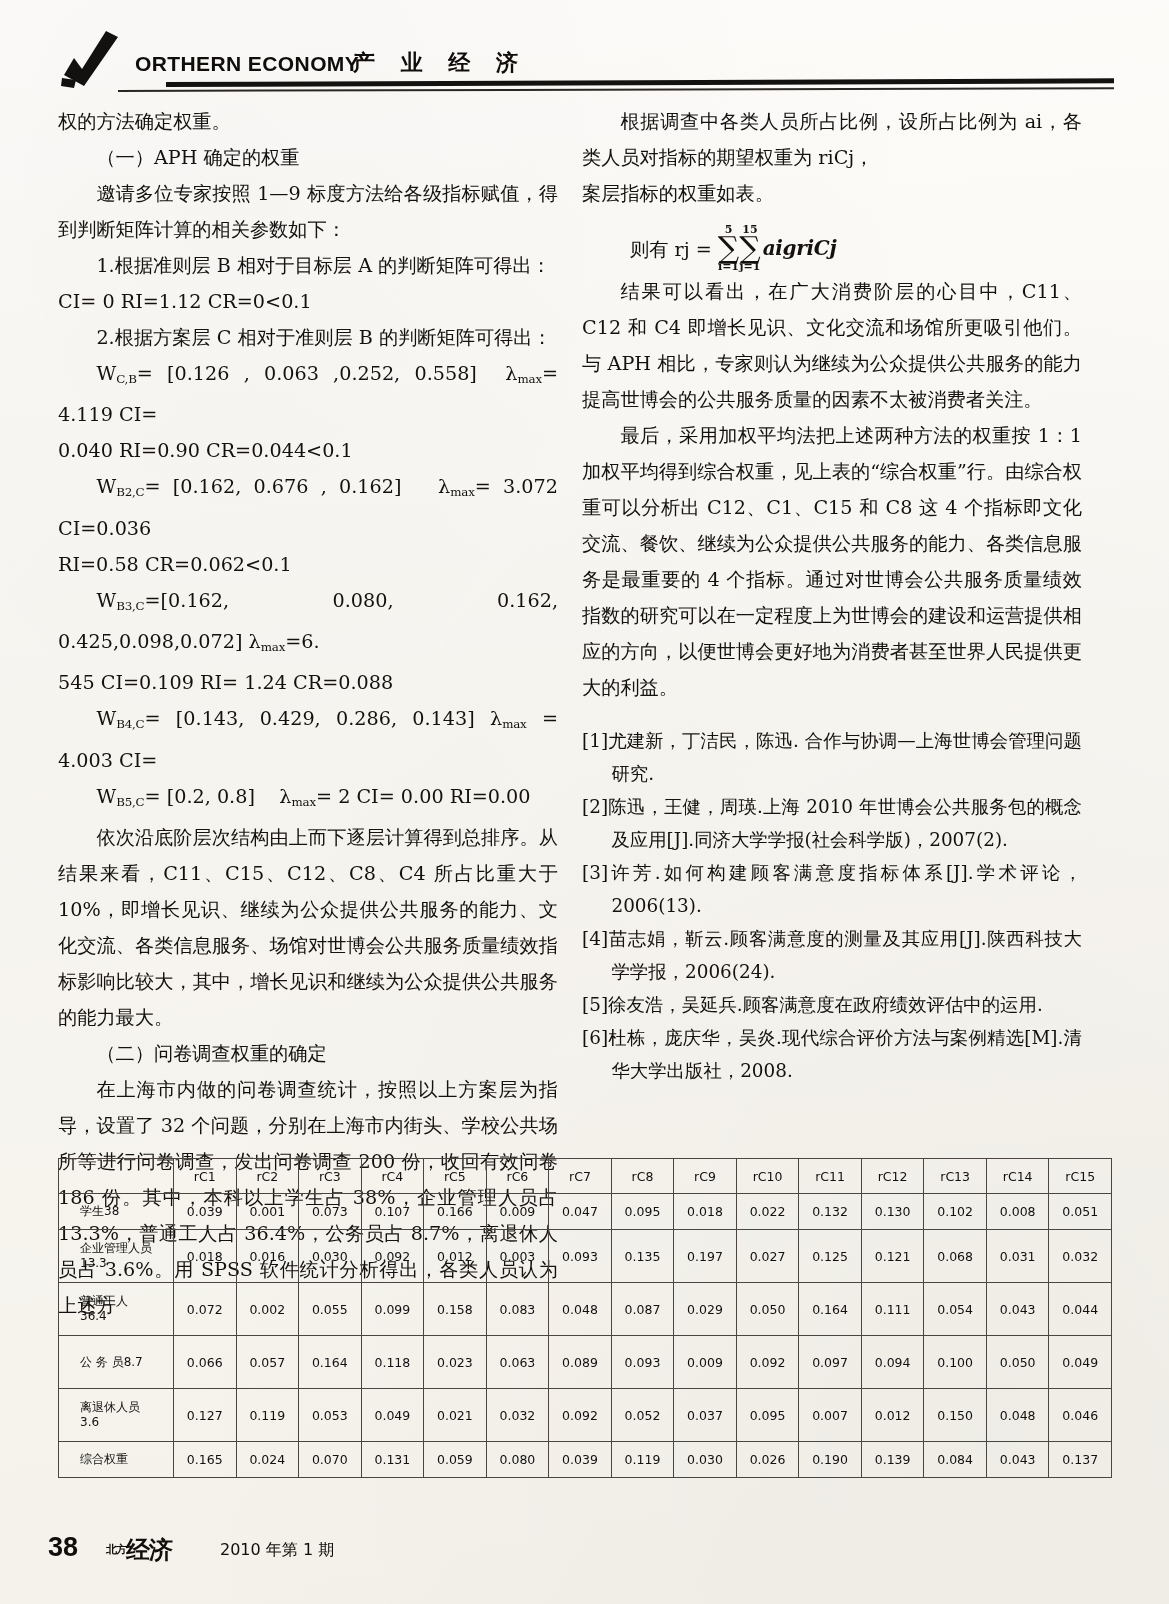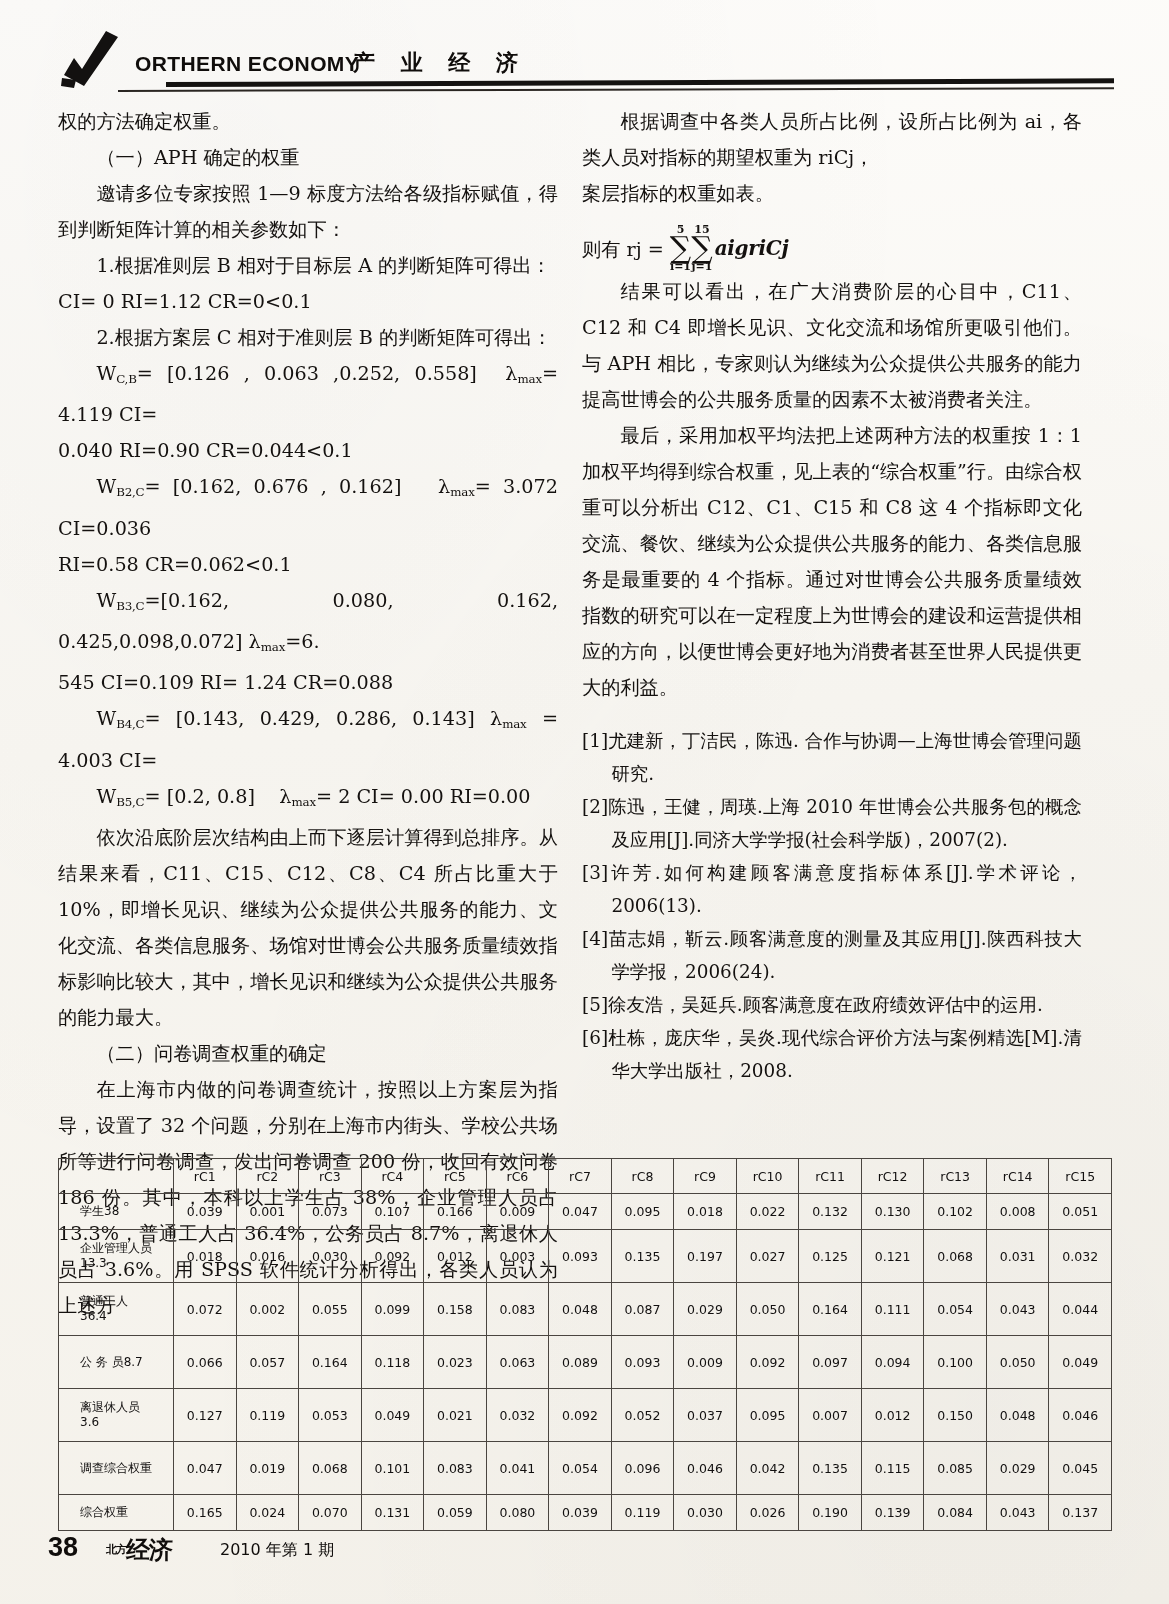--- a/index.html
+++ b/index.html
@@ -56,21 +56,21 @@
   .col-right { left:582px; }
 
   .para { margin:0; }
   .indent { text-indent:2em; }
   .formula { margin:0; }
   .sub { font-size:0.62em; vertical-align:-0.28em; letter-spacing:-0.2px; }
   .lam { font-family:"DejaVu Serif", serif; }
 
   
   .sum-line { margin:0; display:flex; align-items:flex-end; gap:6px; height:62px; }
-  .sum-lead { line-height:48px; }
+  .sum-lead { line-height:48px;margin-left:48px; }
   .sum-block { display:inline-flex; align-items:center; position:relative; top:-2px; }
   .sigma-grp { display:inline-flex; flex-direction:column; align-items:center; line-height:1; }
   .sig-top, .sig-bot { font-size:11px; font-weight:bold; font-family:"DejaVu Serif", serif; }
   .sig-top { margin-bottom:-1px; }
   .sig-bot { margin-top:-1px; }
   .sigma { font-size:30px; font-family:"DejaVu Serif", serif; line-height:0.95; }
   .sum-body { font-style:italic; font-weight:bold; font-size:20px; margin-left:2px; letter-spacing:-0.3px; }
 
   
   .ref-title {
@@ -321,38 +321,20 @@
             <td>0.092</td>
             <td>0.052</td>
             <td>0.037</td>
             <td>0.095</td>
             <td>0.007</td>
             <td>0.012</td>
             <td>0.150</td>
             <td>0.048</td>
             <td>0.046</td>
           </tr>
-          <tr class="tall">
-            <td class="rowhead">调查综合权重</td>
-            <td>0.047</td>
-            <td>0.019</td>
-            <td>0.068</td>
-            <td>0.101</td>
-            <td>0.083</td>
-            <td>0.041</td>
-            <td>0.054</td>
-            <td>0.096</td>
-            <td>0.046</td>
-            <td>0.042</td>
-            <td>0.135</td>
-            <td>0.115</td>
-            <td>0.085</td>
-            <td>0.029</td>
-            <td>0.045</td>
-          </tr>
           <tr class="short">
             <td class="rowhead">综合权重</td>
             <td>0.165</td>
             <td>0.024</td>
             <td>0.070</td>
             <td>0.131</td>
             <td>0.059</td>
             <td>0.080</td>
             <td>0.039</td>
             <td>0.119</td>

